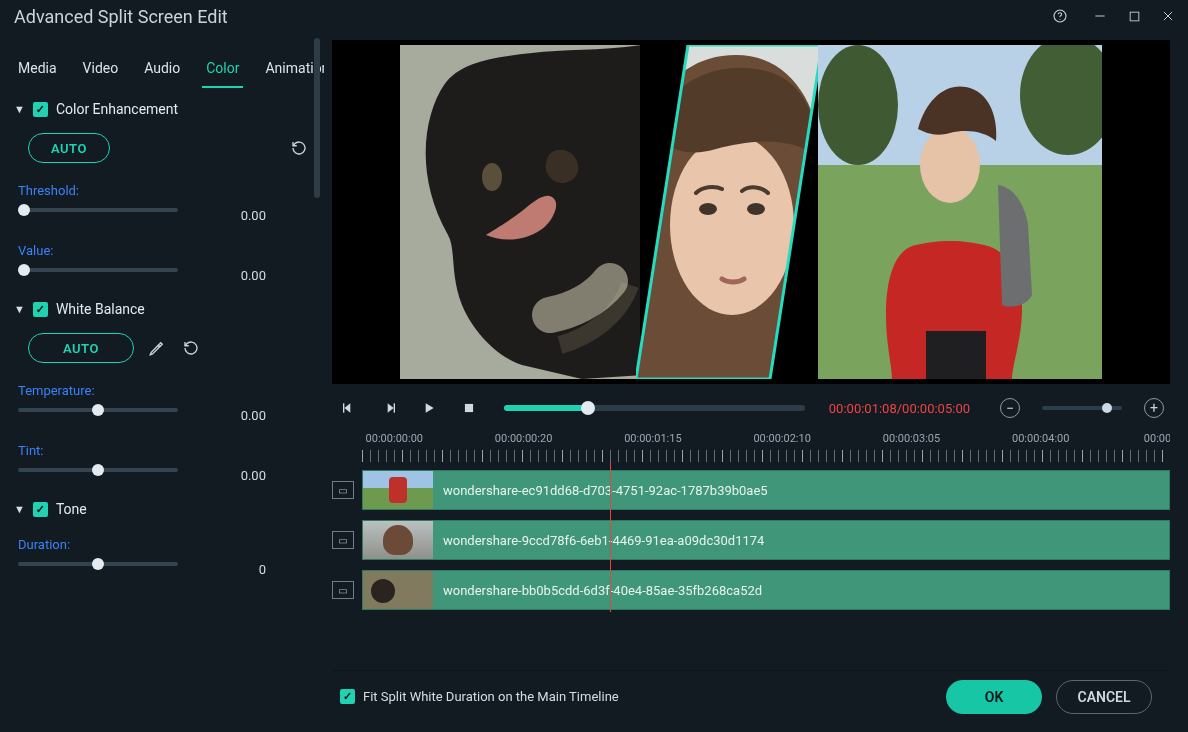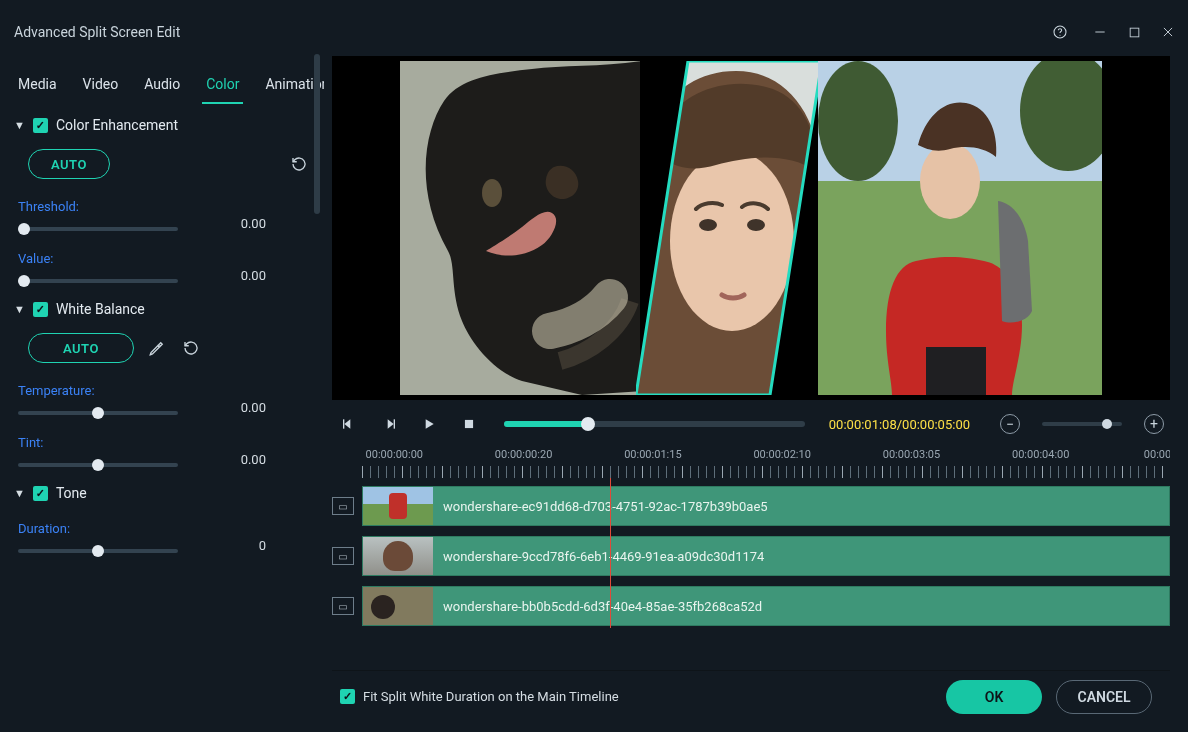--- a/index.html
+++ b/index.html
@@ -1,19 +1,19 @@
 <!DOCTYPE html>
 <html><head>
 <meta charset="utf-8">
 <style>
   * { box-sizing: border-box; margin: 0; padding: 0; font-family: -apple-system, "Segoe UI", Roboto, Arial, sans-serif; }
   body { background: #fff; width: 1188px; height: 732px; overflow: hidden; font-size: 13px; color: #d5dde3; }
   .app-window { width: 1188px; height: 732px; background: #121a22; display: flex; flex-direction: column; }
   
-  .title-bar { height: 32px; display: flex; align-items: center; padding: 0 8px 0 14px; color: #c9d4dc; font-size: 14px; margin-top: 16px; }
+  .title-bar { height: 32px; display: flex; align-items: center; padding: 0 8px 0 14px; color: #c9d4dc; font-size: 18px; }
   .title-bar .spacer { flex: 1; }
   .title-bar .win-icon { width: 24px; height: 24px; display: flex; align-items: center; justify-content: center; margin-left: 10px; color: #c9d4dc; }
   .title-bar .win-icon svg { stroke: currentColor; }
   .title-bar .help-icon { margin-right: 6px; }
   
   .tabs { display: flex; gap: 18px; padding: 10px 14px 0 14px; border-bottom: 1px solid #121a22; }
   .tab { color: #dbe3ea; font-size: 14px; padding: 4px 4px 10px 4px; cursor: pointer; }
   .tab.active { color: #1fd3b2; border-bottom: 2px solid #1fd3b2; }
   
   .content { flex: 1; display: flex; overflow: hidden; }
@@ -23,40 +23,40 @@
   
   .section { margin-top: 12px; margin-bottom: 18px; }
   .section-header { display: flex; align-items: center; gap: 8px; font-size: 14px; color: #e3eaf0; }
   .section-header .caret { color: #d5dde3; font-size: 11px; }
   .check { width: 15px; height: 15px; background: #1fd3b2; border-radius: 2px; display: inline-flex; align-items: center; justify-content: center; color: #0d1318; font-size: 11px; font-weight: bold; }
   .auto-row { display: flex; align-items: center; gap: 12px; margin-top: 16px; padding-left: 14px; justify-content: center; }
   .auto-btn { border: 1.5px solid #1fd3b2; color: #1fd3b2; background: transparent; border-radius: 18px; height: 30px; padding: 0 22px; font-size: 13px; font-weight: 600; letter-spacing: .5px; cursor: pointer; }
   .auto-row .spacer { flex: 1; }
   .icon-btn { width: 22px; height: 22px; display: inline-flex; align-items: center; justify-content: center; color: #c9d4dc; cursor: pointer; }
   .field-label { margin-top: 20px; font-size: 13px; color: #3b82f6; padding-left: 4px; }
-  .slider-row { display: flex; align-items: flex-end; gap: 28px; margin-top: 2px; padding-left: 4px; }
+  .slider-row { display: flex; align-items: flex-start; gap: 28px; margin-top: 10px; padding-left: 4px; }
   .slider-row input[type=range] { flex: none; width: 160px; appearance: none; height: 4px; background: #334350; border-radius: 2px; outline: none; }
   .slider-row input[type=range]::-webkit-slider-thumb { appearance: none; width: 12px; height: 12px; background: #e3eaf0; border-radius: 50%; cursor: pointer; }
   .slider-row .num { flex: 1; text-align: right; padding-right: 44px; color: #d5dde3; font-size: 13px; }
   
   .preview-wrap { height: 344px; background: #000; display: flex; align-items: center; justify-content: center; margin-top: 8px; position: relative; }
   .preview-canvas { width: 702px; height: 334px; position: relative; overflow: hidden; }
   .pane { position: absolute; top: 0; height: 100%; }
   .pane1 { left: 0; width: 240px; background: #8b8f87; }
   .pane1 svg { width: 100%; height: 100%; }
   .pane2-outline { position: absolute; top: 0; left: 236px; width: 186px; height: 100%; pointer-events: none; }
   .pane2 { left: 236px; width: 186px; background: #cfd4d5; clip-path: polygon(28% 0, 100% 0, 72% 100%, 0 100%); }
   .pane3 { right: 0; width: 284px; background: linear-gradient(#b7cde2 35%, #7ba05e 35%); }
   
   .transport { height: 48px; display: flex; align-items: center; gap: 18px; padding: 0 6px; }
   .transport .t-icon { width: 22px; height: 22px; display: inline-flex; align-items: center; justify-content: center; color: #cfd9e1; cursor: pointer; }
   .progress { flex: 1; position: relative; height: 6px; background: #2f3d48; border-radius: 3px; margin: 0 6px; }
   .progress .fill { position: absolute; left: 0; top: 0; bottom: 0; width: 28%; background: #1fd3b2; border-radius: 3px; }
   .progress .knob { position: absolute; top: 50%; left: 28%; transform: translate(-50%,-50%); width: 14px; height: 14px; background: #e3eaf0; border-radius: 50%; }
-  .timecode { font-size: 13px; color: #fde047; white-space: nowrap; }
+  .timecode { font-size: 13px; color: #ef4444; white-space: nowrap; }
   .zoom-slider { width: 80px; height: 4px; background: #2f3d48; border-radius: 2px; position: relative; margin: 0 4px; }
   .zoom-slider .zknob { position: absolute; right: 10px; top: 50%; transform: translate(0,-50%); width: 10px; height: 10px; background: #cfd9e1; border-radius: 50%; }
   .circle-btn { width: 20px; height: 20px; border: 1.5px solid #8d9ba7; border-radius: 50%; display: inline-flex; align-items: center; justify-content: center; cursor: pointer; font-size: 14px; color: #c9d4dc; }
   
   .timeline { flex: 1; display: flex; flex-direction: column; }
   .ruler { position: relative; height: 30px; color: #9aa7b2; font-size: 11px; overflow: hidden; }
   .ruler-label { position: absolute; top: 0; transform: translateX(-50%); }
   .ruler-ticks { position: absolute; bottom: 0; left: 0; right: 0; height: 12px; background-image: repeating-linear-gradient(to right, #5e6e7a 0 1px, transparent 1px 8px); }
   .ruler-major { position: absolute; bottom: 0; left: 0; right: 0; height: 12px; background-image: repeating-linear-gradient(to right, #9aa7b2 0 1px, transparent 1px 40px); }
   .playhead { position: absolute; top: 0; bottom: 0; width: 1px; background: #e04a3a; pointer-events: none; }

